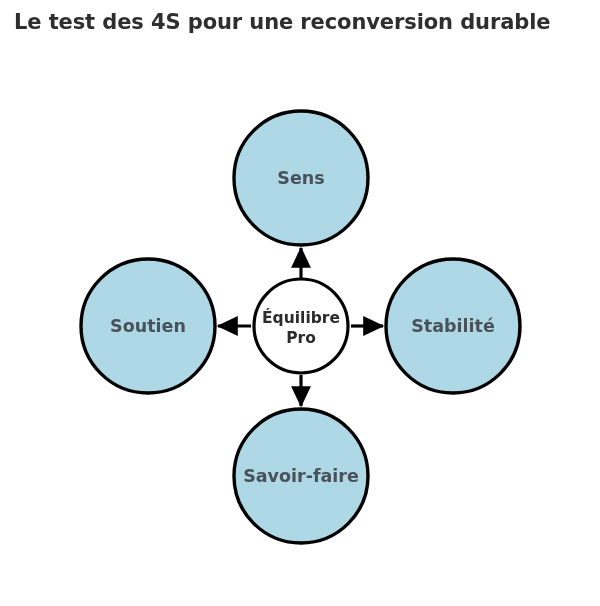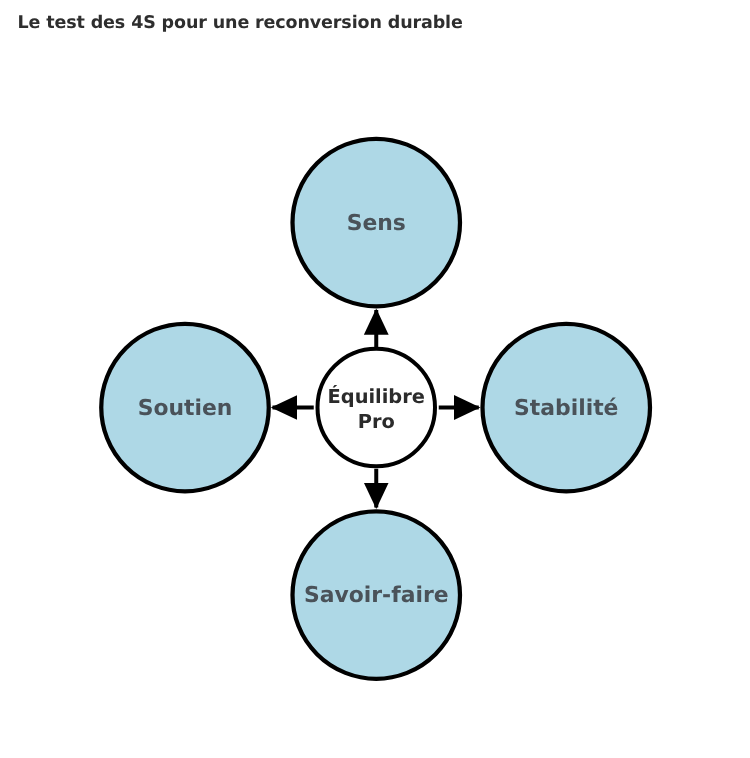--- a/index.html
+++ b/index.html
@@ -19,21 +19,21 @@
     position: relative;
     width: 600px;
     height: 606px;
     background: #ffffff;
   }
 
   .diagram-title {
     position: absolute;
     left: 14px;
     top: 10px;
-    font-size: 14px;
+    font-size: 21px;
     font-weight: bold;
     color: #2e2e2e;
     letter-spacing: -0.1px;
     white-space: nowrap;
   }
 
   .canvas {
     position: absolute;
     left: 0;
     top: 0;

